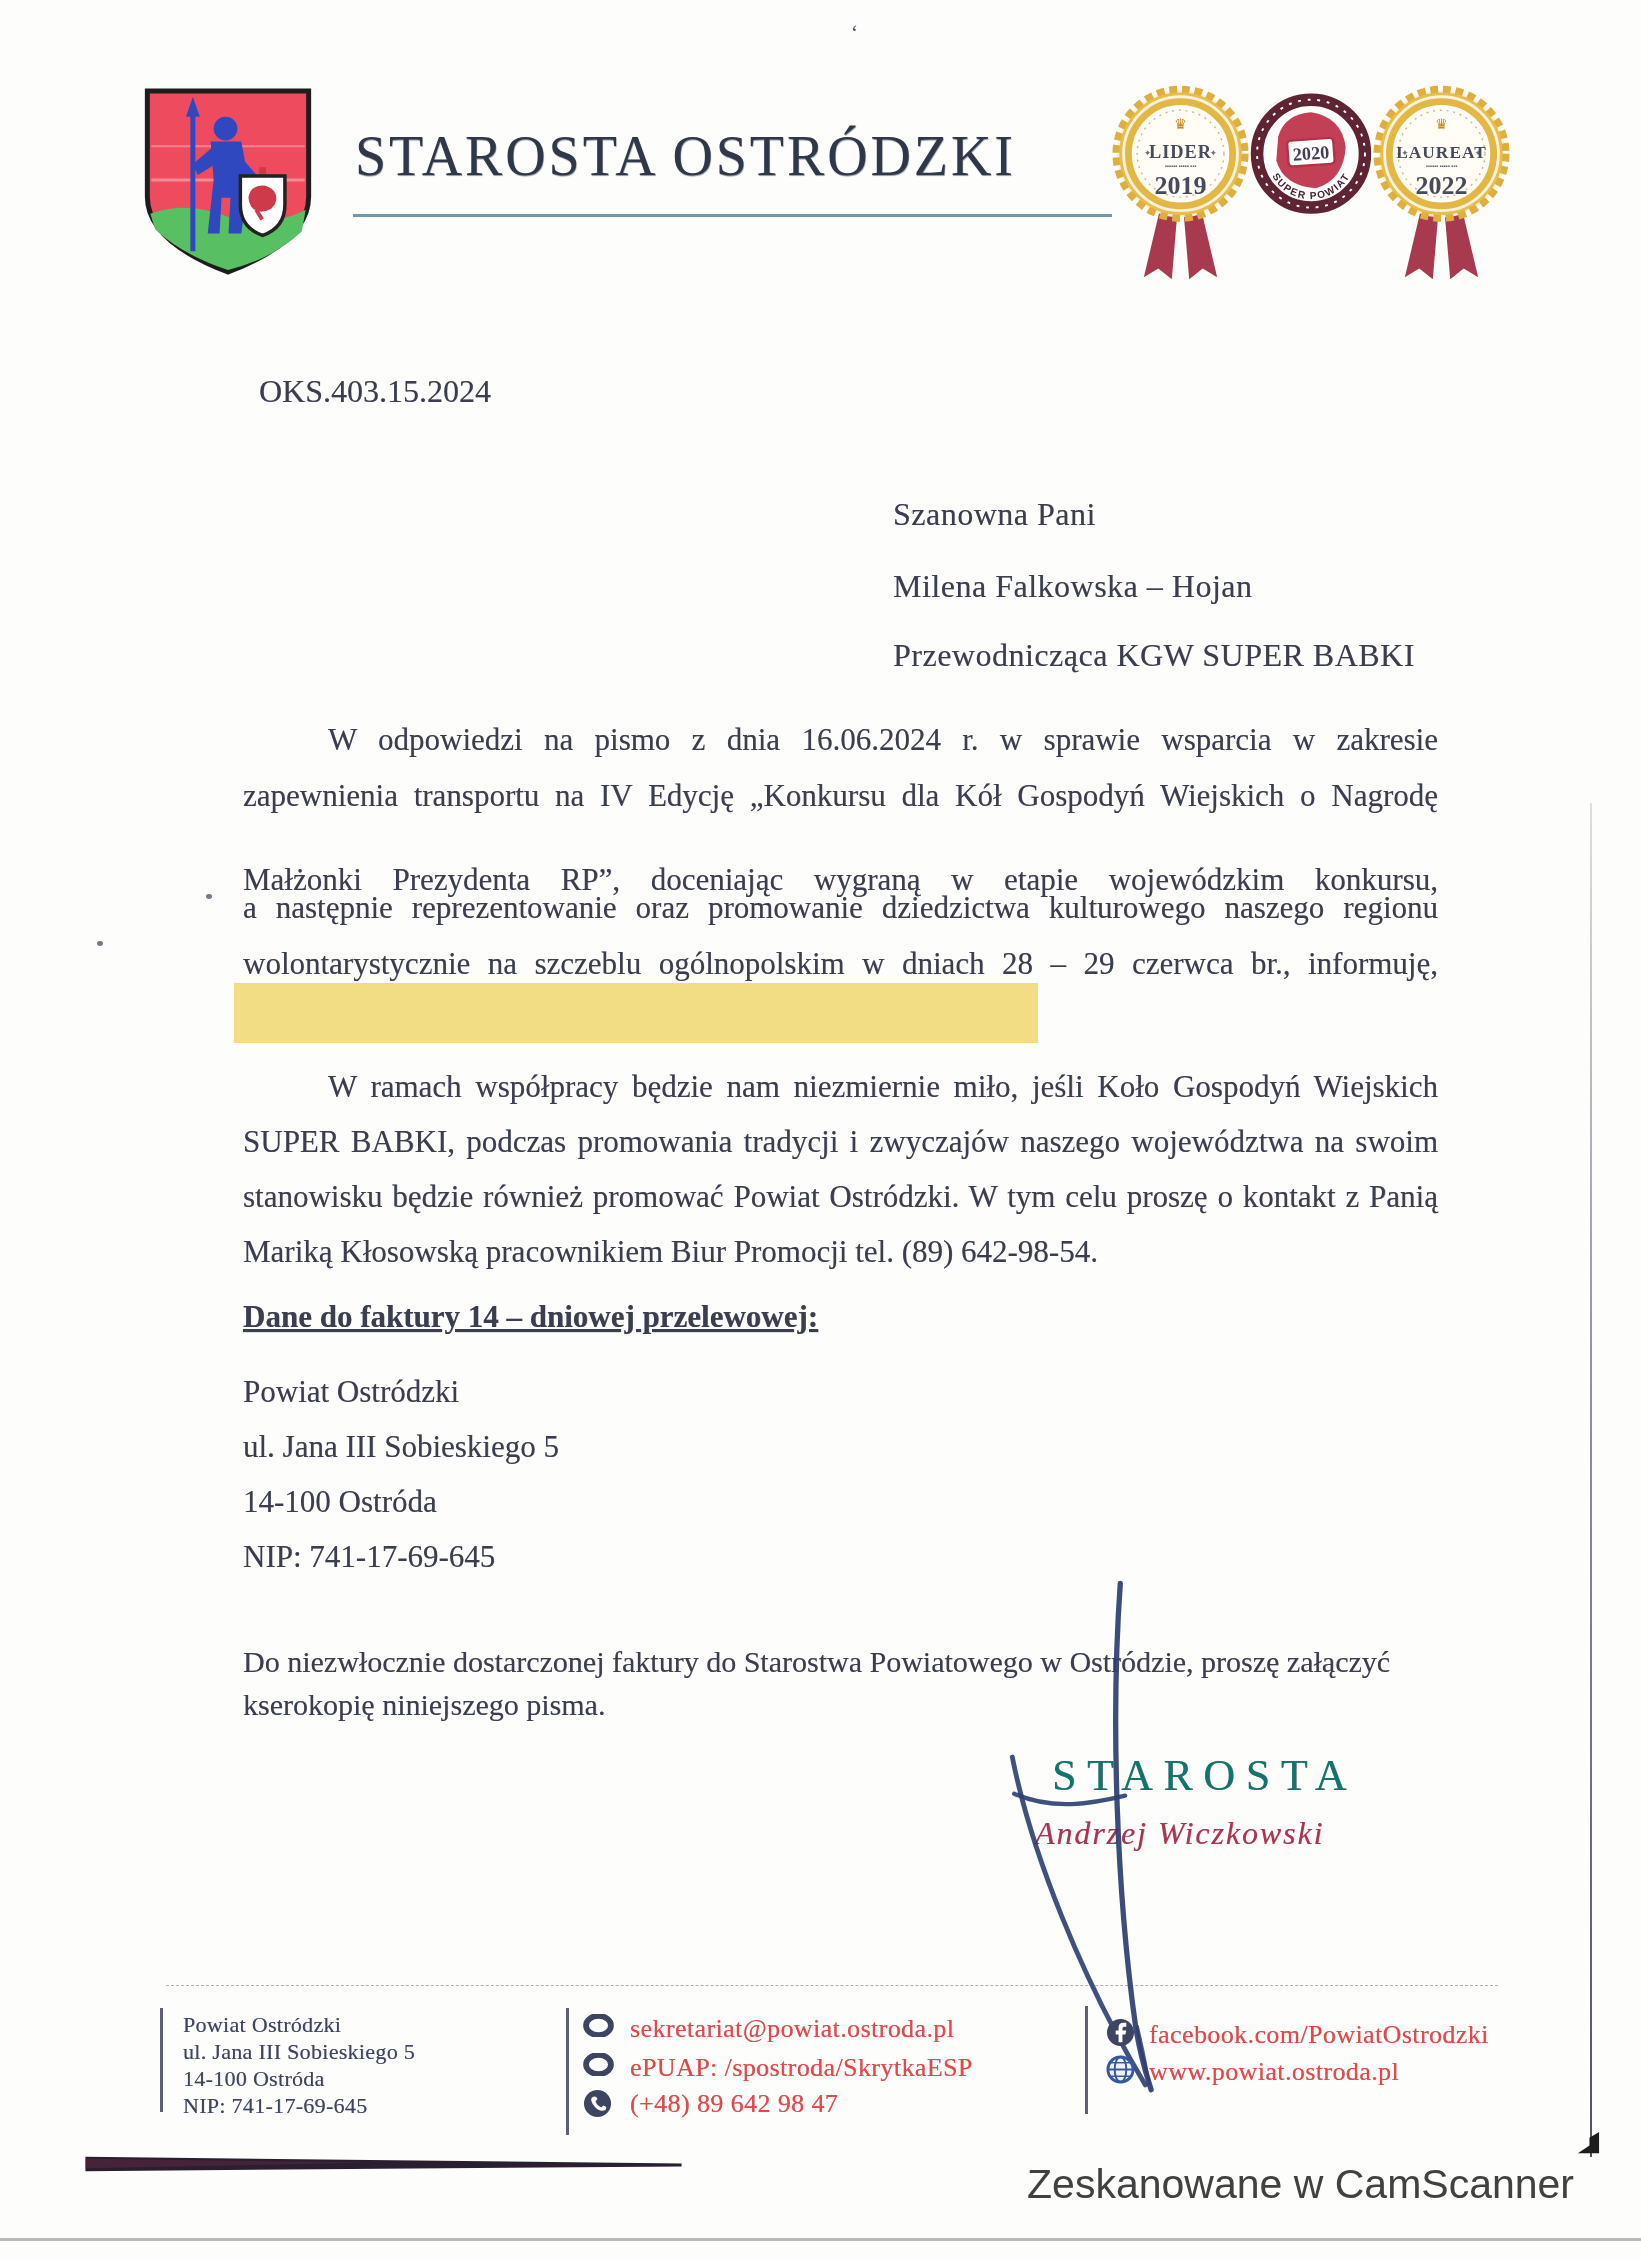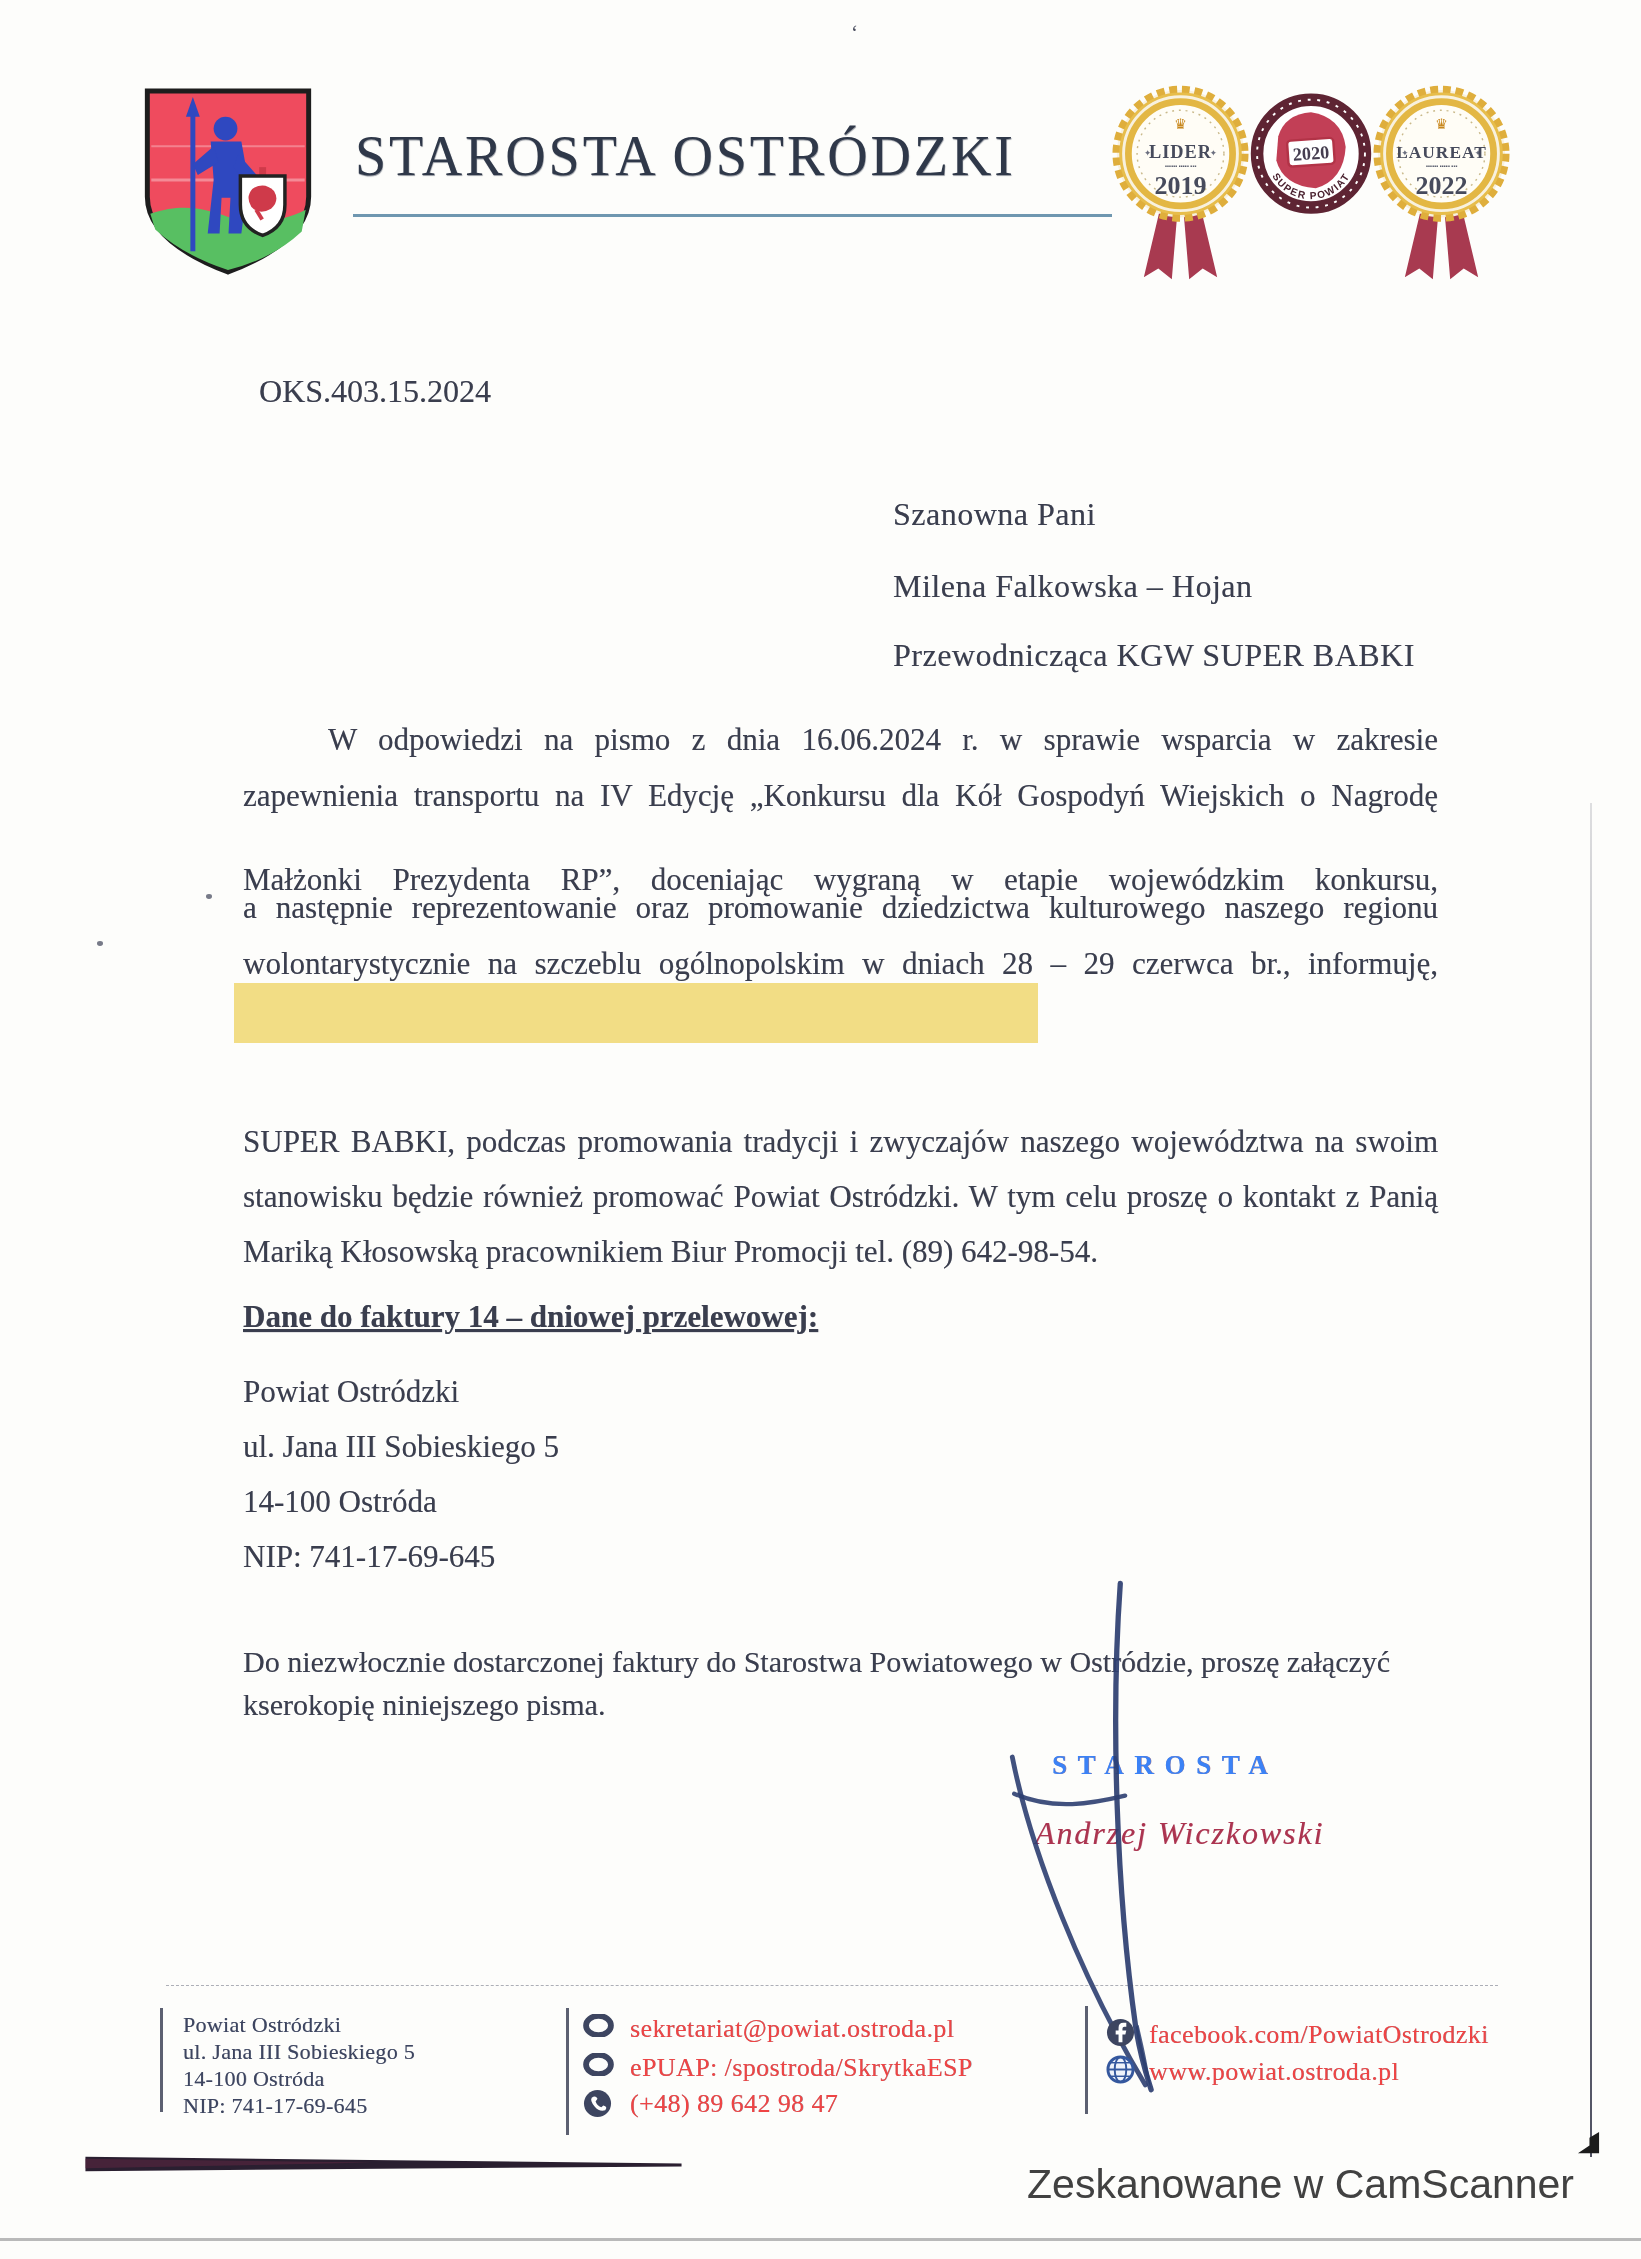--- a/index.html
+++ b/index.html
@@ -11,21 +11,21 @@
   .just{text-align:justify;text-align-last:justify;}
   .b{font-weight:bold;}
   .title{font-size:56px;letter-spacing:2.9px;color:#2f3849;font-weight:400;
          text-shadow:0.5px 0.5px 0.8px rgba(47,56,73,.5);}
   .titleline{position:absolute;left:353px;top:214px;width:759px;height:2.9px;background:#4b7d9e;opacity:.8;}
   .recip{position:absolute;left:893px;font-size:32px;font-weight:normal;letter-spacing:0.5px;}
   .footsmall{font-size:22px;color:#3d4560;letter-spacing:0.3px;text-shadow:0.3px 0.3px 0.4px rgba(61,69,96,.5);}
   .footmid{font-size:26px;color:#ef4444;letter-spacing:0.4px;text-shadow:0.3px 0.3px 0.4px rgba(61,69,96,.5);}
   .vbar{position:absolute;width:2.9px;background:#3f4458;opacity:.85;}
   .hl{background:#f2dd85;}
-  .stamp-title{font-size:27px;font-weight:bold;letter-spacing:10.6px;color:#3b82f6;
+  .stamp-title{font-size:44px;font-weight:normal;letter-spacing:10.6px;color:#0f766e;
                text-shadow:0.4px 0.4px 0.6px rgba(114,38,62,.6);}
   .stamp-name{font-size:32px;font-style:italic;color:#ab3450;letter-spacing:1.9px;
               text-shadow:0.4px 0.4px 0.6px rgba(171,52,80,.55);}
   .camscan{font-family:"Liberation Sans",sans-serif;font-size:41px;color:#414141;font-weight:500;}
   .dot{position:absolute;width:5.8px;height:4.8px;border-radius:50%;background:#55596b;opacity:.8;}
   .scanline-r{position:absolute;left:1590px;top:803px;width:1.9px;height:1354px;
               background:linear-gradient(to bottom,rgba(80,82,100,.18),rgba(62,64,84,.55) 40%,rgba(50,52,72,.85));}
   .sep-dash{position:absolute;left:166px;top:1985px;width:1332px;border-top:1.9px dashed rgba(75,80,100,.45);}
   .bottomline{position:absolute;left:0;top:2238px;width:1641px;height:2.9px;background:#b9b9b9;}
 </style>
@@ -120,20 +120,21 @@
   <div class="bodyline ink just" style="top:775px;">zapewnienia transportu na IV Edycję „Konkursu dla Kół Gospodyń Wiejskich o Nagrodę</div>
   <div class="bodyline ink just" style="top:859px;">Małżonki Prezydenta RP”, doceniając wygraną w etapie wojewódzkim konkursu,</div>
   <div class="bodyline ink just" style="top:887px;">a następnie reprezentowanie oraz promowanie  dziedzictwa kulturowego naszego regionu</div>
   <div class="bodyline ink just" style="top:943px;">wolontarystycznie na szczeblu ogólnopolskim w dniach 28 – 29 czerwca br.,  informuję,</div>
 
   <div class="abs hl" style="left:234px;top:983px;width:804px;height:60px;"></div>
 
   <div class="dot" style="left:206px;top:894px;"></div>
   <div class="dot" style="left:97px;top:941px;"></div>
 
+  <div class="bodyline ink just" style="top:1066px;padding-left:85px;width:1110px;">W ramach współpracy będzie nam niezmiernie miło, jeśli Koło Gospodyń Wiejskich</div>
   <div class="bodyline ink just" style="top:1121px;">SUPER BABKI, podczas promowania tradycji i zwyczajów naszego województwa na swoim</div>
   <div class="bodyline ink just" style="top:1176px;">stanowisku będzie również promować Powiat Ostródzki.  W tym celu proszę o kontakt z  Panią</div>
   <div class="bodyline ink" style="top:1231px;">Mariką Kłosowską pracownikiem Biur Promocji  tel. (89) 642-98-54.</div>
 
   <div class="bodyline ink b" style="top:1296px;text-decoration:underline;font-weight:600;">Dane do faktury 14 – dniowej przelewowej:</div>
   <div class="bodyline ink" style="top:1371px;">Powiat Ostródzki</div>
   <div class="bodyline ink" style="top:1426px;">ul. Jana III Sobieskiego 5</div>
   <div class="bodyline ink" style="top:1481px;">14-100 Ostróda</div>
   <div class="bodyline ink" style="top:1536px;">NIP: 741-17-69-645</div>
 

